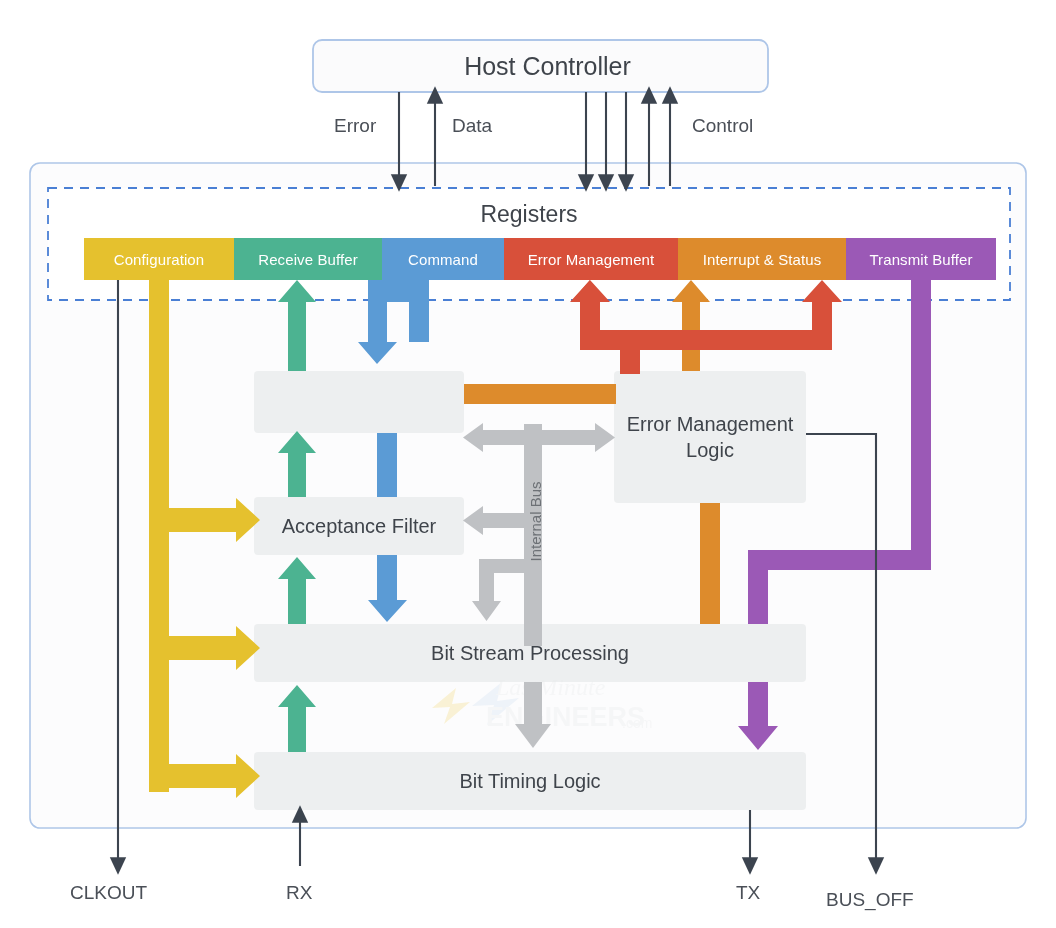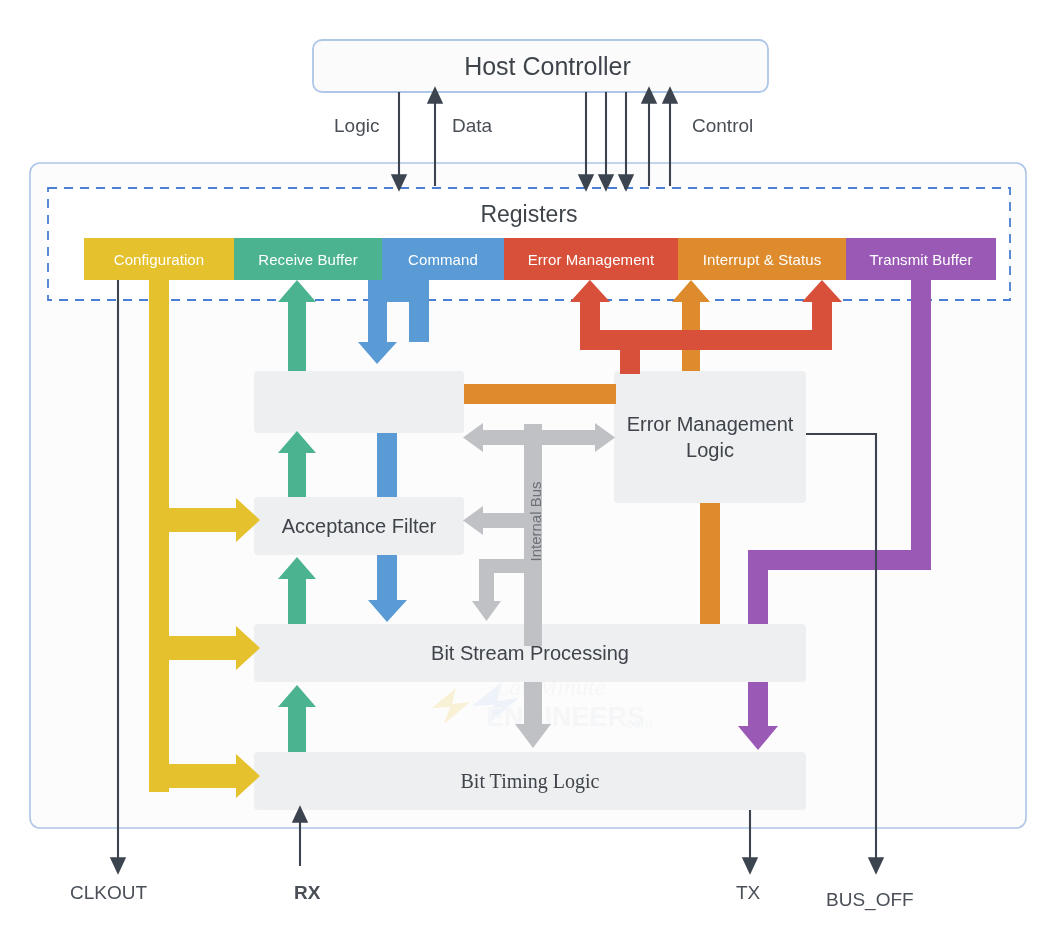--- a/index.html
+++ b/index.html
@@ -146,39 +146,39 @@
 
     <g stroke="#3c444f" stroke-width="2.1" fill="none">
       <line x1="118" y1="280" x2="118" y2="866" marker-end="url(#ah)"></line>
       <line x1="300" y1="866" x2="300" y2="814" marker-end="url(#ah)"></line>
       <line x1="750" y1="810" x2="750" y2="866" marker-end="url(#ah)"></line>
     </g>
   </svg>
 
   <div class="blocklbl" style="left:313px;top:40px;width:455px;height:52px;font-size:25px;padding-left:7px;">Host Controller</div>
 
-  <div class="lbl" style="left:334px;top:115px;font-size:19px;">Logic</div>
+  <div class="lbl" style="left:334px;top:115px;font-size:19px;">Error</div>
   <div class="lbl" style="left:452px;top:115px;font-size:19px;">Data</div>
   <div class="lbl" style="left:692px;top:115px;font-size:19px;">Control</div>
 
   <div class="blocklbl" style="left:48px;top:196px;width:962px;height:36px;font-size:23px;">Registers</div>
 
   <div class="reglbl" style="left:84px;top:238px;width:150px;height:42px;">Configuration</div>
   <div class="reglbl" style="left:234px;top:238px;width:148px;height:42px;">Receive Buffer</div>
   <div class="reglbl" style="left:382px;top:238px;width:122px;height:42px;">Command</div>
   <div class="reglbl" style="left:504px;top:238px;width:174px;height:42px;border-radius:16px;">Error Management</div>
   <div class="reglbl" style="left:846px;top:238px;width:150px;height:42px;">Transmit Buffer</div>
   <div class="reglbl" style="left:678px;top:238px;width:168px;height:42px;">Interrupt &amp; Status</div>
 
   <div class="blocklbl" style="left:254px;top:624px;width:552px;height:58px;font-size:20px;">Bit Stream Processing</div>
   <div class="blocklbl" style="left:254px;top:497px;width:210px;height:58px;font-size:20px;">Acceptance Filter</div>
-  <div class="blocklbl" style="left:254px;top:752px;width:552px;height:58px;font-size:20px;font-family:Liberation Serif, serif;">Bit Timing Logic</div>
+  <div class="blocklbl" style="left:254px;top:752px;width:552px;height:58px;font-size:20px;">Bit Timing Logic</div>
   <div class="blocklbl" style="left:614px;top:371px;width:192px;height:132px;font-size:20px;line-height:1.32;">Error Management Logic</div>
 
   <div class="lbl" style="left:495px;top:513px;width:80px;font-size:15px;color:#6d7176;
               transform:rotate(-90deg);transform-origin:center;text-align:center;">Internal Bus</div>
 
   <div class="lbl" style="left:70px;top:882px;font-size:19px;">CLKOUT</div>
-  <div class="lbl" style="left:294px;top:882px;font-size:19px;font-weight:bold;">RX</div>
+  <div class="lbl" style="left:286px;top:882px;font-size:19px;">RX</div>
   <div class="lbl" style="left:736px;top:882px;font-size:19px;">TX</div>
   <div class="lbl" style="left:826px;top:882px;font-size:19px;margin-top:7px;">BUS_OFF</div>
 
 </div>
 
 </body></html>

